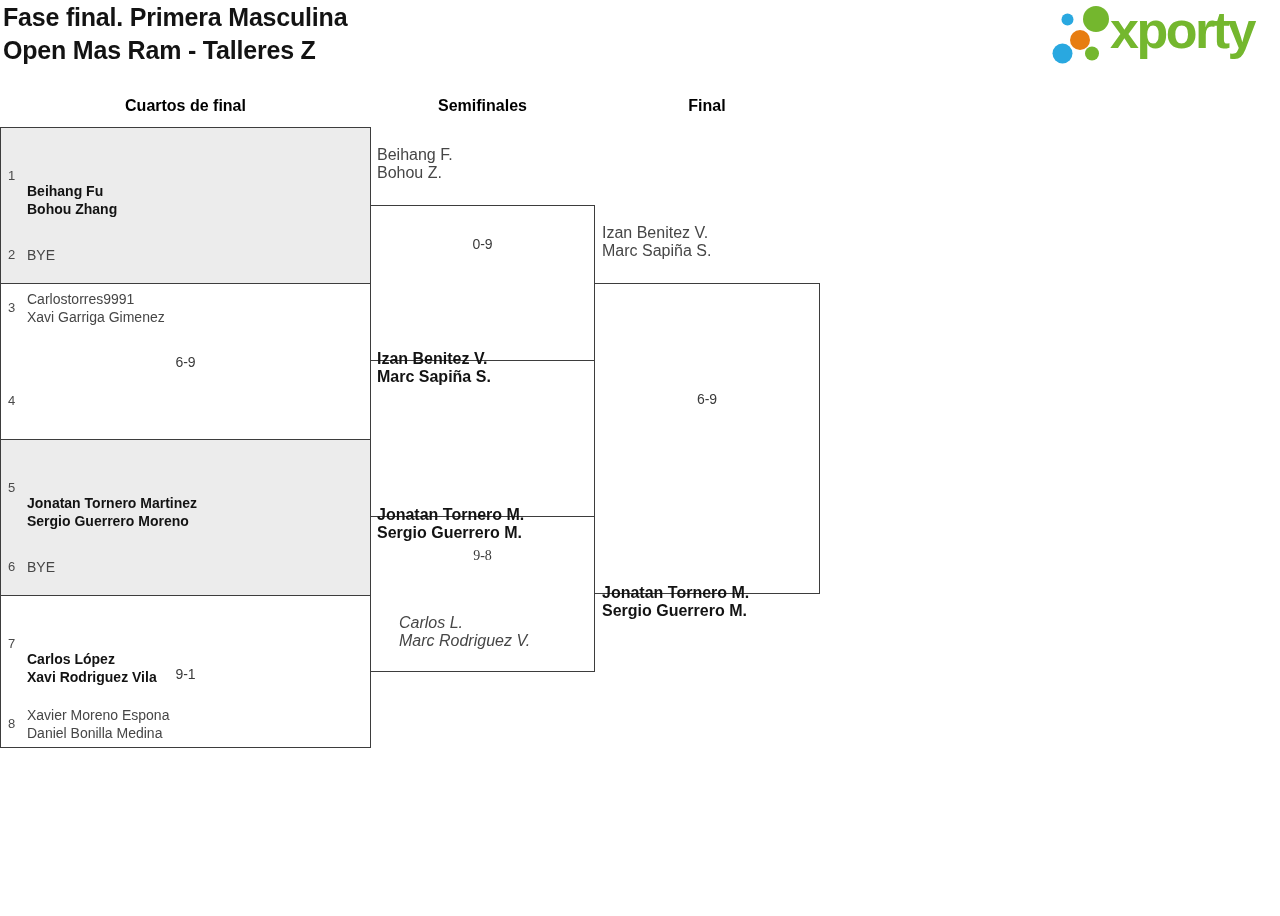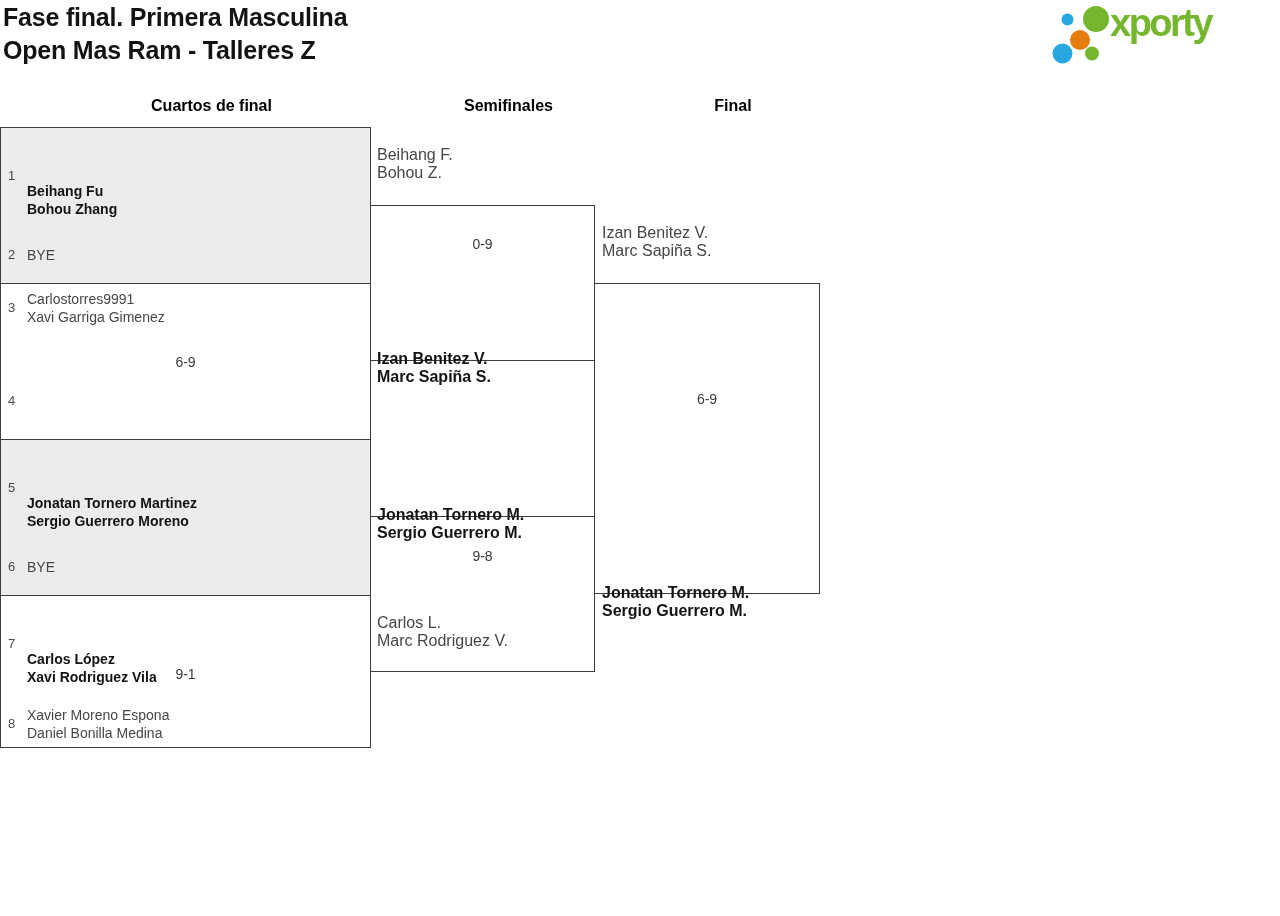--- a/index.html
+++ b/index.html
@@ -11,27 +11,27 @@
   
   .title {
     position:absolute; left:3px; top:1px;
     font-size:25px; line-height:33px; font-weight:700; color:#131313;
     letter-spacing:-0.2px;
   }
   .logo { position:absolute; left:1048px; top:0; width:230px; height:72px; }
   .logo svg { position:absolute; left:0; top:0; }
   .brand {
     position:absolute; left:62px; top:4px;
-    font-size:38px; line-height:1; font-weight:800; letter-spacing:-2.5px;
+    font-size:52px; line-height:1; font-weight:800; letter-spacing:-2.5px;
     color:#74b72e;
   }
   
   .col-header {
     position:absolute; top:97px; text-align:center;
-    font-size:16px; font-weight:700; color:#000;margin-left:26px;
+    font-size:16px; font-weight:700; color:#000;
   }
   .ch-qf { left:0; width:371px; }
   .ch-sf { left:370px; width:225px; }
   .ch-f  { left:594px; width:226px; }
   
   .box { position:absolute; border:1px solid #3d3d3d; background:transparent; }
   .box.shaded { background:#ececec; }
   .b-qf1 { left:0; top:127px; width:371px; height:157px; }
   .b-qf2 { left:0; top:283px; width:371px; height:157px; }
   .b-qf3 { left:0; top:439px; width:371px; height:157px; }
@@ -53,21 +53,21 @@
     position:absolute; font-size:16px; line-height:18px; color:#464646;
   }
   .winner { font-weight:700; color:#131313;margin-top:48px; }
   .score {
     position:absolute; text-align:center;
     font-size:14px; line-height:18px; color:#3a3a3a;
   }
   .s-qf2 { left:0; width:371px; top:353px; }
   .s-qf4 { left:0; width:371px; top:665px; }
   .s-sf1 { left:370px; width:225px; top:235px; }
-  .s-sf2 { left:370px; width:225px; top:547px; }
+  .s-sf2 { left:370px; width:225px; top:547px;font-family:Liberation Serif, serif; }
   .s-fin { left:594px; width:226px; top:390px; }
 </style>
 </head>
 <body>
 
 <div class="page">
 
   <div class="title">
     <div>Fase final. Primera Masculina</div>
     <div>Open Mas Ram - Talleres Z</div>
@@ -162,21 +162,21 @@
   <div class="entry2 winner" style="left:377px; top:302px;">
     <div>Izan Benitez V.</div>
     <div>Marc Sapiña S.</div>
   </div>
 
   <div class="entry2 winner" style="left:377px; top:458px;">
     <div>Jonatan Tornero M.</div>
     <div>Sergio Guerrero M.</div>
   </div>
   <div class="score s-sf2">9-8</div>
-  <div class="entry2" style="left:377px; top:614px;">
+  <div class="entry2" style="left:399px; top:614px;font-style:italic;">
     <div>Carlos L.</div>
     <div>Marc Rodriguez V.</div>
   </div>
 
   <div class="entry2" style="left:602px; top:224px;">
     <div>Izan Benitez V.</div>
     <div>Marc Sapiña S.</div>
   </div>
   <div class="score s-fin">6-9</div>
   <div class="entry2 winner" style="left:602px; top:536px;">

